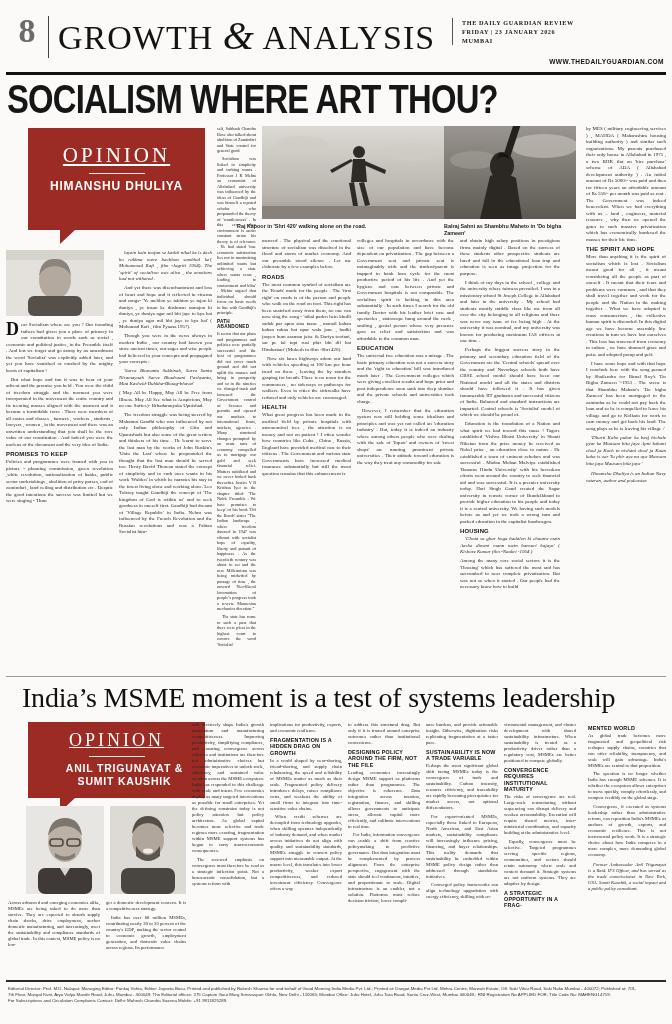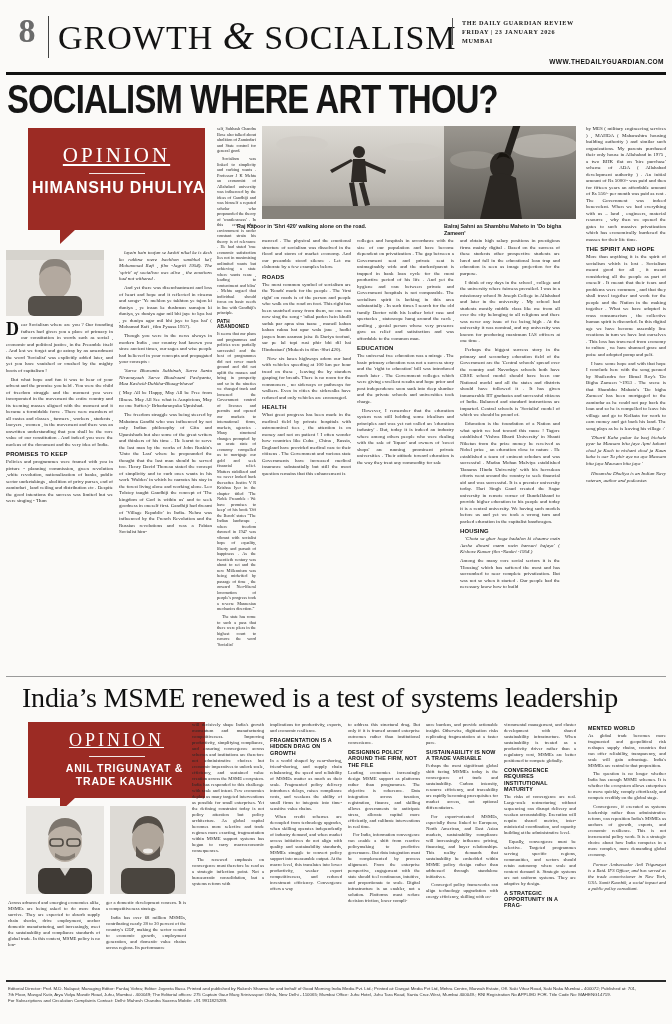--- a/index.html
+++ b/index.html
@@ -53,36 +53,36 @@
   .footer{position:absolute;left:8px;top:986px;width:658px;font-family:"Liberation Sans",sans-serif;
           font-size:4.4px;line-height:6px;color:#333;}
 </style>
 </head>
 <body>
 
 <div class="page">
 
   <div class="pageno">8</div>
   <div class="hsep"></div>
-  <div class="section-title"><span>GROWTH</span> <i>&amp;</i> <span>SOCIALISM</span></div>
+  <div class="section-title"><span>GROWTH</span> <i>&amp;</i> <span>ANALYSIS</span></div>
   <div class="mast">
     <div>THE DAILY GUARDIAN REVIEW</div>
     <div>FRIDAY | 23 JANUARY 2026</div>
     <div>MUMBAI</div>
   </div>
   <div class="website">WWW.THEDAILYGUARDIAN.COM</div>
   <div class="toprule"></div>
   <div class="headline1">SOCIALISM WHERE ART THOU?</div>
 
   <div style="position:absolute;left:0;top:126px;width:672px;height:540px;">
 
     <div class="opbox" style="left:28px;top:2px;width:177px;height:102px;">
       <div class="oplabel" style="font-size:21px;margin-top:15px;">OPINION</div>
       <div class="opline"></div>
-      <div class="opauthor" style="font-size:16px;text-align:right;">HIMANSHU DHULIYA</div>
+      <div class="opauthor" style="font-size:12px;">HIMANSHU DHULIYA</div>
       <div class="optail" style="left:32px;bottom:-14px;"></div>
     </div>
 
     <div class="photo" style="left:6px;top:124px;width:98px;height:66px;">
       <svg width="98" height="66" viewBox="0 0 98 66" xmlns="http://www.w3.org/2000/svg">
         <rect width="98" height="66" fill="#e4e1dc"></rect>
         <rect x="0" y="0" width="98" height="10" fill="#d6d3cd"></rect>
         <ellipse cx="49" cy="30" rx="16" ry="19" fill="#b3a99f"></ellipse>
         <path d="M33 26 Q35 8 49 9 Q63 8 65 26 Q60 16 49 16 Q38 16 33 26 Z" fill="#8b847c"></path>
         <rect x="22" y="46" width="54" height="20" rx="6" fill="#55504a"></rect>
@@ -185,30 +185,30 @@
         <p class="noind ">by MES ( military engineering services ) , MAHDA ( Maharashtra housing building authority ) and similar such organizations. My parents purchased their only house in Allahabad in 1975 , a two BHK flat on 'hire purchase' scheme of ADA ( Allahabad development authority ) . An initial amount of Rs 5000/- was paid and then for fifteen years an affordable amount of Rs 550/- per month was paid as rent . The Government was indeed benevolent. When we had everything with us – land , engineers, material resource , why then we opened the gates to such massive privatization which has economically burdened the masses for their life time.</p>
         <div class="subhead">THE SPIRIT AND HOPE</div>
         <p class="noind ">More than anything it is the spirit of socialism which is lost . Socialism meant good for all , it meant considering all the people as part of oneself . It meant that their fears and problems were common , and that they shall travel together and work for the people and the Nation in the making together . What we have adopted is crass consumerism , the collective human spirit is discarded. In this digital age we have become assembly line creations in turn we have lost ourselves . This loss has traversed from economy to culture , we have shunned grace and poise and adopted pomp and pelf.</p>
         <p class="">I have some hope and with that hope I conclude here with the song penned by Shailendra for Bimal Roy's 'Do Bigha Zameen '-1953 . The scene is that Shambhu Mahato's 'Do bigha Zameen' has been mortgaged to the zamindar as he could not pay back the loan and so he is compelled to leave his village and go to Kolkata for work to earn money and get back his land. The song plays as he is leaving his village :'</p>
         <p class="italic">'Dharti Kahe pukar ke beej bichale pyar ke Mausam bita jaye Apni kahani chod ja Kuch to nishani chod ja Kaun kahe is oar Tu phir aye na aye Mausam bita jaye Mausam bita jaye '</p>
         <p class="bio">Himanshu Dhuliya is an Indian Navy veteran, author and podcaster.</p>
       </div>
   </div>
 
   <div class="artdiv"></div>
-  <div class="headline2">India’s MSME renewed is a test of systems leadership</div>
+  <div class="headline2">India’s MSME moment is a test of systems leadership</div>
 
   <div style="position:absolute;left:0;top:720px;width:672px;height:254px;">
 
     <div class="opbox" style="left:28px;top:2px;width:177px;height:76px;">
       <div class="oplabel" style="font-size:18px;margin-top:8px;">OPINION</div>
       <div class="opline"></div>
       <div class="opauthor" style="font-size:10.5px;line-height:13px;margin-left:16px;">
         <div>ANIL TRIGUNAYAT &amp;</div>
-        <div>TRADE KAUSHIK</div>
+        <div>SUMIT KAUSHIK</div>
       </div>
       <div class="optail" style="left:32px;bottom:-14px;"></div>
     </div>
 
     <div class="photo" style="left:26px;top:86px;width:78px;height:88px;">
       <svg width="78" height="88" viewBox="0 0 78 88" xmlns="http://www.w3.org/2000/svg">
         <rect width="78" height="88" fill="#e8e6e2"></rect>
         <ellipse cx="39" cy="36" rx="17" ry="20" fill="#bbb1a6"></ellipse>
         <path d="M22 30 Q24 12 39 12 Q54 12 56 30 Q50 20 39 20 Q28 20 22 30 Z" fill="#7d766e"></path>
         <rect x="24" y="33" width="13" height="7" rx="3" fill="none" stroke="#4e4943" stroke-width="1.6"></rect>

